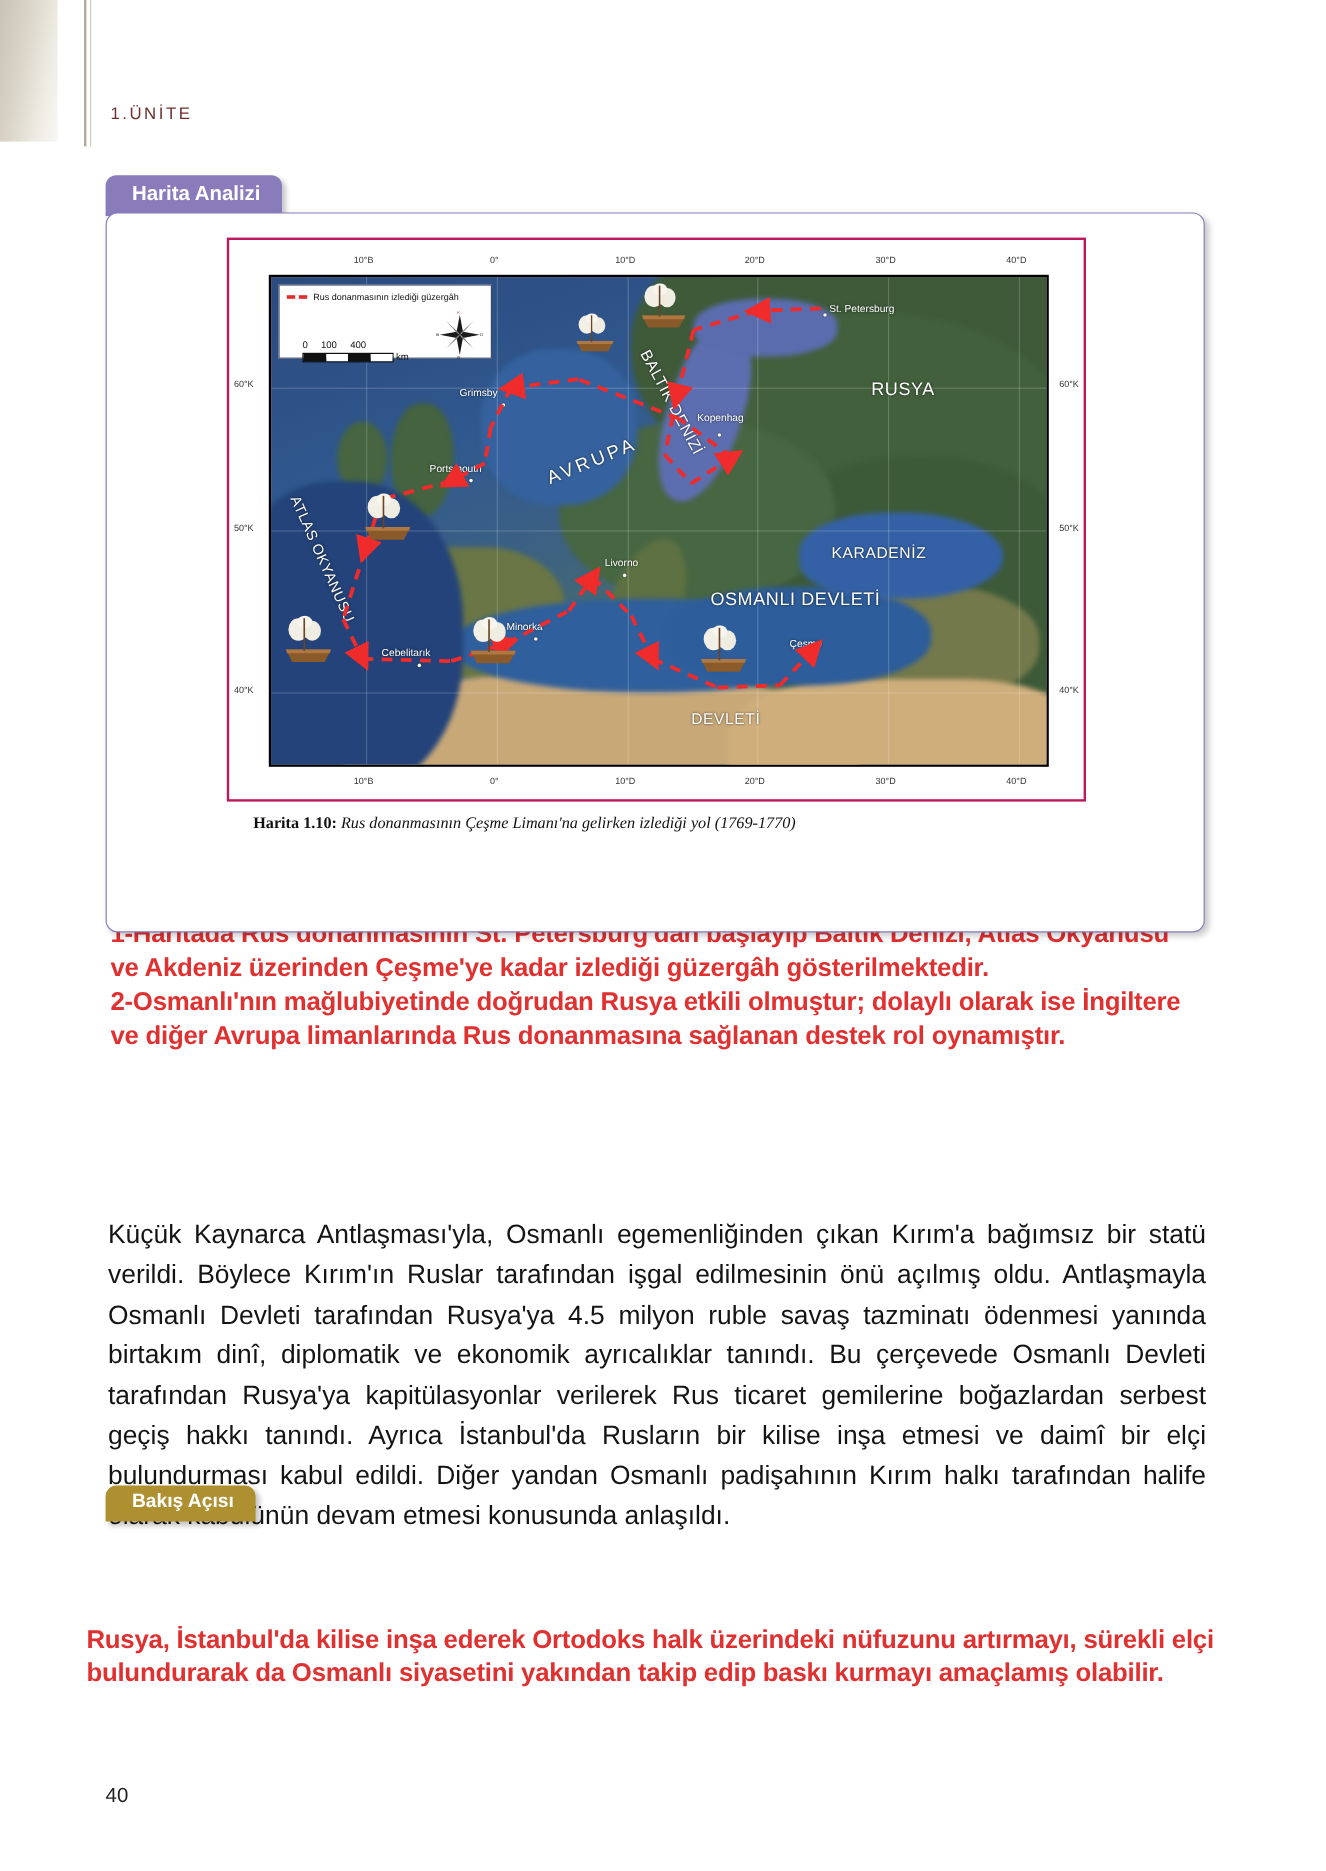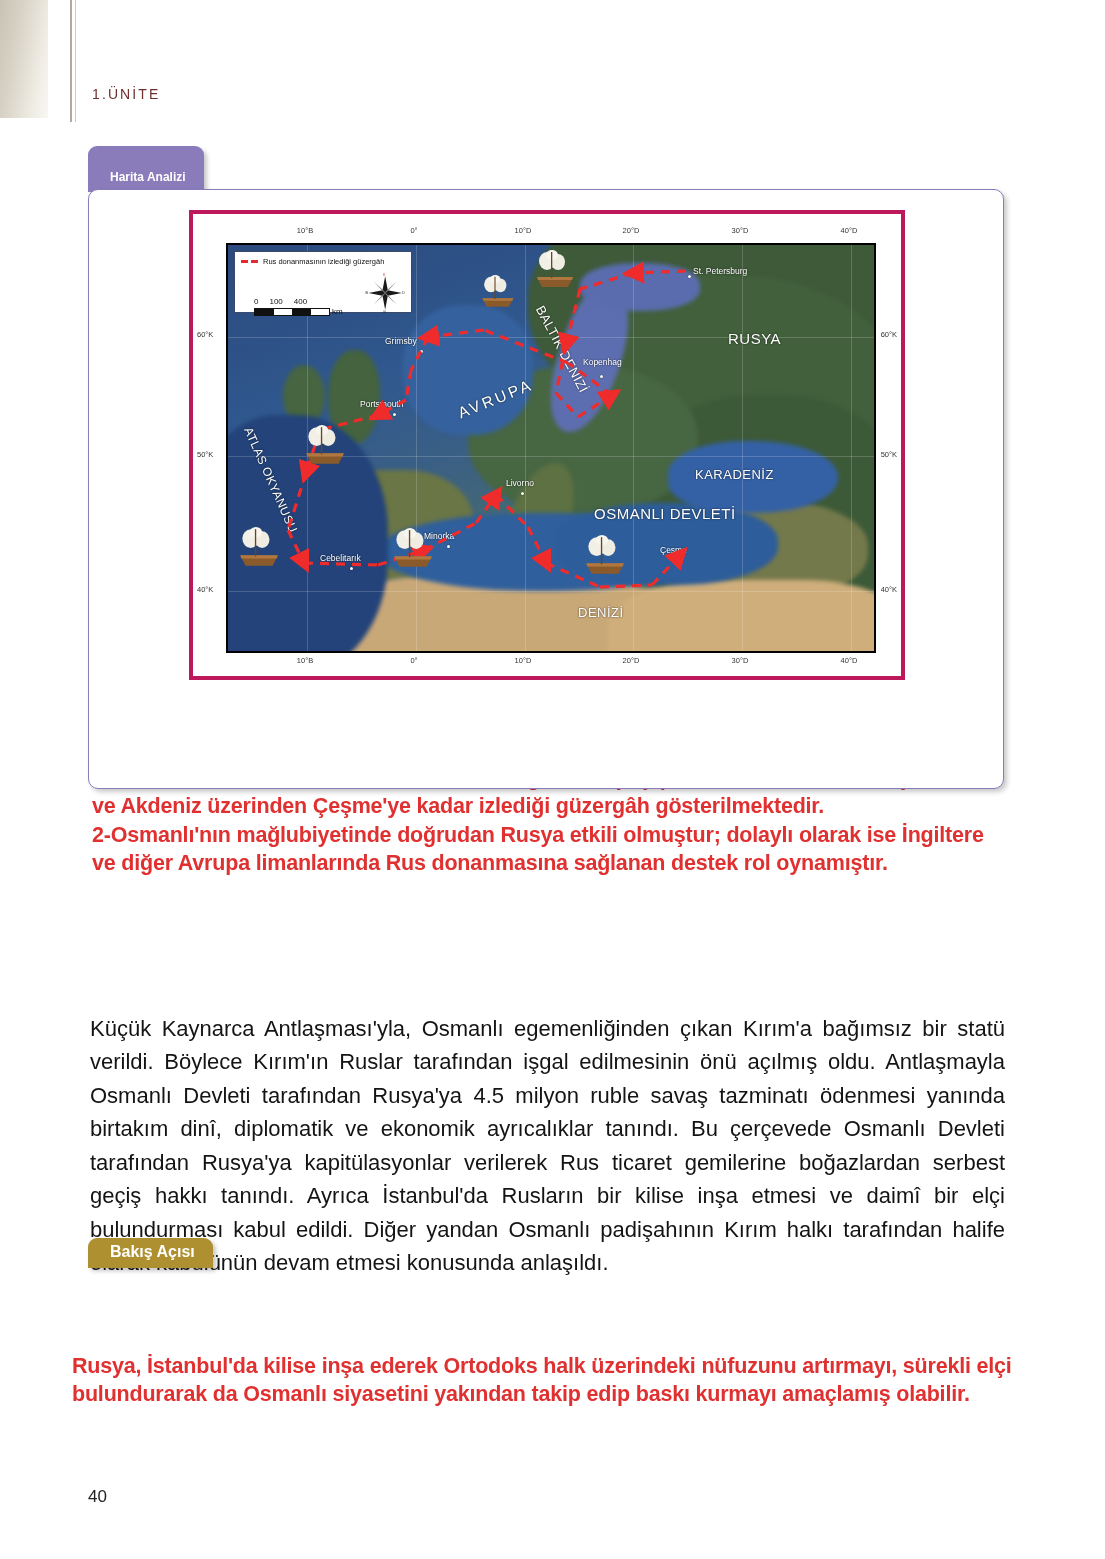--- a/index.html
+++ b/index.html
@@ -48,23 +48,23 @@
 
   
   .callout {
     position: absolute;
   }
   .callout-tab {
     position: relative;
     z-index: 1;
     display: inline-block;
     border-radius: 9px 9px 0 0;
-    padding: 24px 18px 8px 22px;
+    padding: 6px 18px 8px 22px;
     color: #ffffff;
-    font-size: 12px;
+    font-size: 17px;
     font-weight: bold;
     box-shadow: 3px 3px 4px rgba(0,0,0,0.22);
   }
   .callout-body {
     position: relative;
     z-index: 2;
     margin-top: -3px;
     background: #ffffff;
     border-radius: 10px;
     box-shadow: 3px 3px 5px rgba(0,0,0,0.22);
@@ -98,21 +98,21 @@
     color: #111;
   }
 
   
   .map-figure {
     position: relative;
     margin: 4px auto 0 auto;
     width: 716px;
     height: 470px;
     background: #ffffff;
-    border: 4px solid #be185d;
+    border: 2px solid #be185d;
     box-sizing: border-box;
   }
   .map-inner {
     position: absolute;
     left: 33px; top: 29px;
     width: 650px; height: 410px;
     border: 2px solid #000000;
     box-sizing: border-box;
     overflow: hidden;
     background:
@@ -340,21 +340,21 @@
           </g>
         </svg>
 
         <div class="map-lab lab-region" style="left:500px; top:85px;text-align:right;">RUSYA</div>
         <div class="map-lab lab-region" style="left:228px; top:145px; transform:rotate(-22deg); font-size:15.5px; letter-spacing:3px;">AVRUPA</div>
         <div class="map-lab lab-region" style="left:366px; top:260px;">OSMANLI DEVLETİ</div>
 
         <div class="map-lab lab-sea" style="left:318px; top:58px; transform:rotate(62deg); transform-origin:left top;">BALTIK DENİZİ</div>
         <div class="map-lab lab-sea" style="left:26px;  top:180px; transform:rotate(66deg); transform-origin:left top; font-size:12px;">ATLAS OKYANUSU</div>
         <div class="map-lab lab-sea" style="left:467px; top:222px;">KARADENİZ</div>
-        <div class="map-lab lab-sea" style="left:350px; top:360px;">DENİZİ</div>
+        <div class="map-lab lab-sea" style="left:350px; top:360px;">DEVLETİ</div>
 
         <div class="city-dot" style="left:460px; top:30px;"></div>
         <div class="map-lab lab-city" style="left:465px; top:21px;">St. Petersburg</div>
 
         <div class="city-dot" style="left:372px; top:130px;"></div>
         <div class="map-lab lab-city" style="left:355px; top:112px;">Kopenhag</div>
 
         <div class="city-dot" style="left:192px; top:105px;"></div>
         <div class="map-lab lab-city" style="left:157px; top:91px;">Grimsby</div>
 
@@ -481,20 +481,23 @@
               <text x="44" y="24.6" font-size="4" text-anchor="middle" fill="#1a1a1a">D</text>
               <text x="22" y="45.6" font-size="4" text-anchor="middle" fill="#1a1a1a">G</text>
               <text x="2" y="24.6" font-size="4" text-anchor="middle" fill="#1a1a1a">B</text>
             </svg>
           </div>
         </div>
 
       </div>
     </div>
 
+    <div class="map-caption">
+      <b>Harita 1.10:</b><span> Rus donanmasının Çeşme Limanı'na gelirken izlediği yol (1769-1770)</span>
+    </div>
 
   </div>
 </div>
 
 <div class="answer-red" id="answer-one" style="white-space: pre-line;">1-Haritada Rus donanmasının St. Petersburg'dan başlayıp Baltık Denizi, Atlas Okyanusu ve Akdeniz üzerinden Çeşme'ye kadar izlediği güzergâh gösterilmektedir.
 2-Osmanlı'nın mağlubiyetinde doğrudan Rusya etkili olmuştur; dolaylı olarak ise İngiltere ve diğer Avrupa limanlarında Rus donanmasına sağlanan destek rol oynamıştır.</div>
 
 <p class="body-par">Küçük Kaynarca Antlaşması'yla, Osmanlı egemenliğinden çıkan Kırım'a bağımsız bir statü verildi. Böylece Kırım'ın Ruslar tarafından işgal edilmesinin önü açılmış oldu. Antlaşmayla Osmanlı Devleti tarafından Rusya'ya 4.5 milyon ruble savaş tazminatı ödenmesi yanında birtakım dinî, diplomatik ve ekonomik ayrıcalıklar tanındı. Bu çerçevede Osmanlı Devleti tarafından Rusya'ya kapitülasyonlar verilerek Rus ticaret gemilerine boğazlardan serbest geçiş hakkı tanındı. Ayrıca İstanbul'da Rusların bir kilise inşa etmesi ve daimî bir elçi bulundurması kabul edildi. Diğer yandan Osmanlı padişahının Kırım halkı tarafından halife olarak kabulünün devam etmesi konusunda anlaşıldı.</p>
 
 <div class="callout" id="perspective-box">

